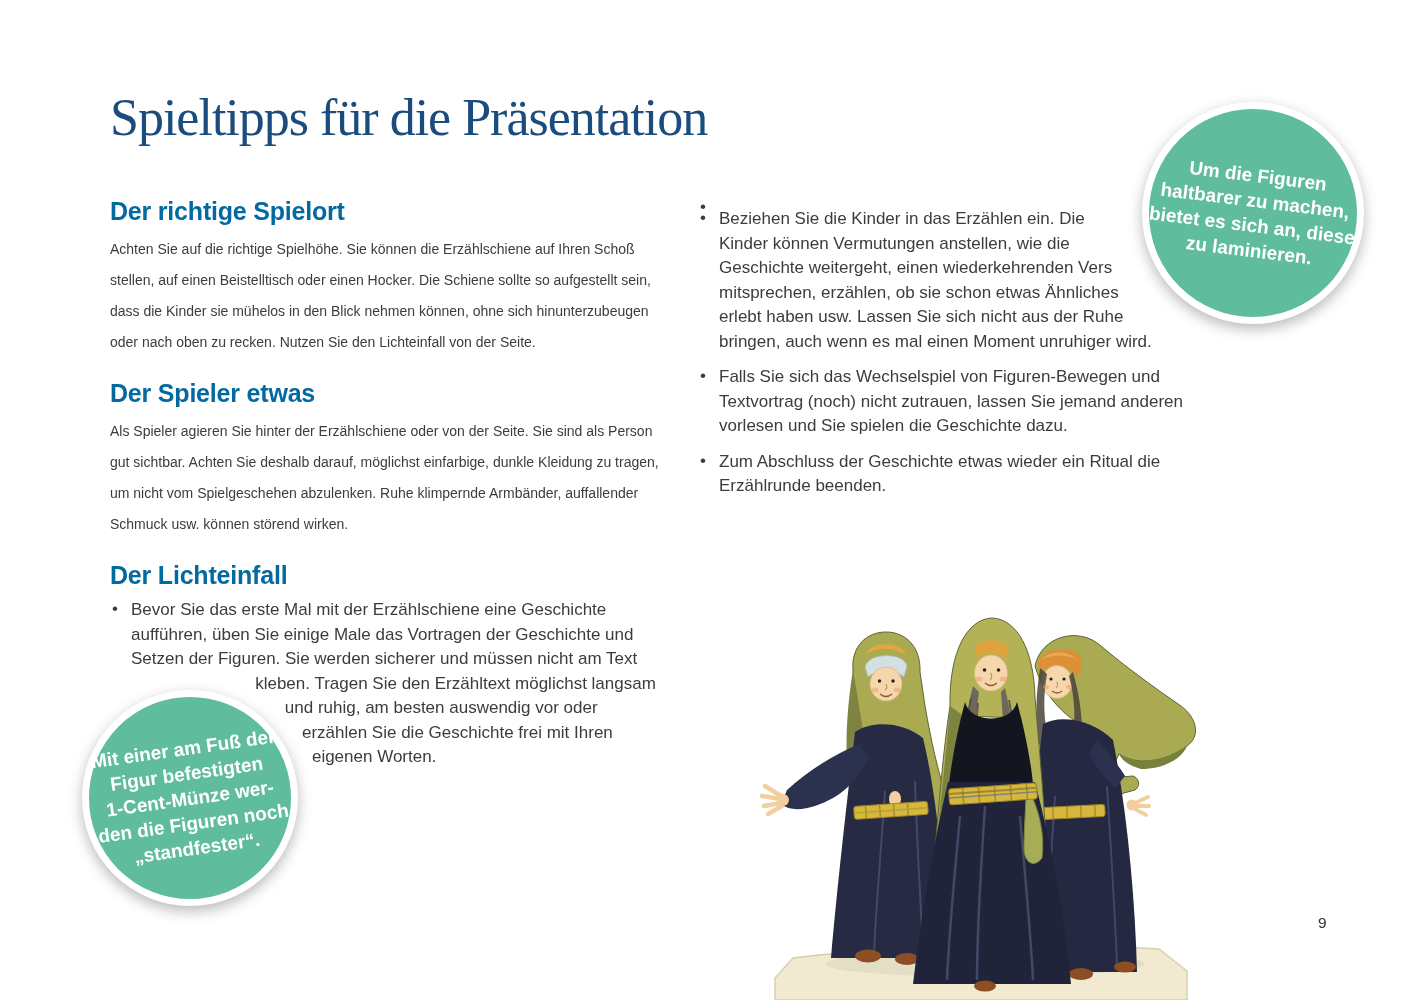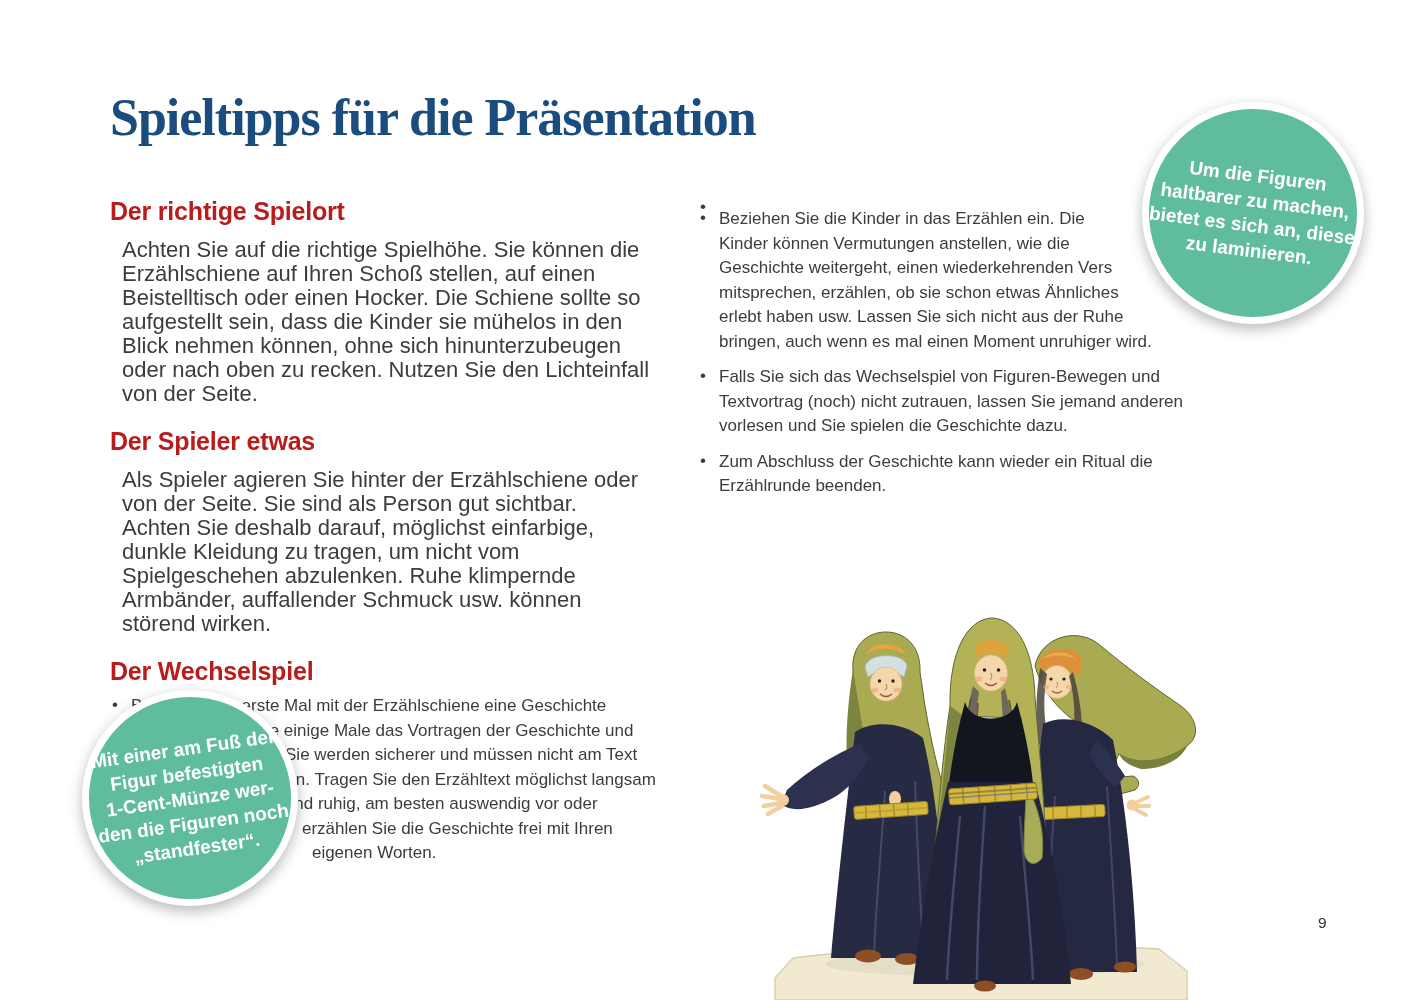--- a/index.html
+++ b/index.html
@@ -5,32 +5,32 @@
   html,body{margin:0;padding:0;}
   body{
     width:1414px;height:1000px;position:relative;overflow:hidden;
     background:#ffffff;
     font-family:"Liberation Sans", sans-serif;
     color:#3c3c3c;
   }
   .title{
     position:absolute;left:110px;top:88px;margin:0;
     font-family:"Liberation Serif", serif;
-    font-weight:bold;font-size:52px;line-height:60px;
+    font-weight:normal;font-size:52px;line-height:60px;
     color:#1b4c7e;letter-spacing:-1px;white-space:nowrap;
   }
   .col{position:absolute;top:196px;}
   .col-left{left:110px;width:552px;}
   .col-right{left:698px;width:549px;}
   .section{margin:0 0 20px 0;}
   .section h2{
     margin:0 0 8px 0;font-size:25px;line-height:30px;
-    color:#b91c1c;font-weight:bold;letter-spacing:-0.2px;
-  }
-  .section p{margin:12px;font-size:22px;line-height:24px;}
+    color:#0369a1;font-weight:bold;letter-spacing:-0.2px;
+  }
+  .section p{margin:0;font-size:14px;line-height:31px;}
   .li{position:relative;padding-left:21px;font-size:17px;line-height:24.5px;margin:0 0 11px 0;}
   .dot{position:absolute;left:2px;top:-1px;font-size:17px;}
   
   .wrap-spacer-left{
     float:left;width:190px;height:340px;
     shape-outside:circle(127px at 59px 207px);
   }
   
   .wrap-spacer-right{
     float:right;width:200px;height:258px;
@@ -61,21 +61,21 @@
 <div class="col col-left">
   <div class="section">
     <h2>Der richtige Spielort</h2>
     <p>Achten Sie auf die richtige Spielhöhe. Sie können die Erzählschiene auf Ihren Schoß stellen, auf einen Beistelltisch oder einen Hocker. Die Schiene sollte so aufgestellt sein, dass die Kinder sie mühelos in den Blick nehmen können, ohne sich hinunterzubeugen oder nach oben zu recken. Nutzen Sie den Lichteinfall von der Seite.</p>
   </div>
   <div class="section">
     <h2>Der Spieler etwas</h2>
     <p>Als Spieler agieren Sie hinter der Erzählschiene oder von der Seite. Sie sind als Person gut sichtbar. Achten Sie deshalb darauf, möglichst einfarbige, dunkle Kleidung zu tragen, um nicht vom Spielgeschehen abzulenken. Ruhe klimpernde Armbänder, auffallender Schmuck usw. können störend wirken.</p>
   </div>
   <div class="section">
-    <h2>Der Wechselspiel</h2>
+    <h2>Der Lichteinfall</h2>
     <div class="li">
       <div class="wrap-spacer-left"></div>
       <span class="dot">•</span>
       <span>Bevor Sie das erste Mal mit der Erzählschiene eine Geschichte aufführen, üben Sie einige Male das Vortragen der Geschichte und Setzen der Figuren. Sie werden sicherer und müssen nicht am Text kleben. Tragen Sie den Erzähltext möglichst langsam und ruhig, am besten auswendig vor oder erzählen Sie die Geschichte frei mit Ihren eigenen Worten.</span>
     </div>
   </div>
 </div>
 
 <div class="col col-right">
   <div class="wrap-spacer-right"></div>
@@ -85,21 +85,21 @@
   <div class="li">
     <span class="dot">•</span>
     <span>Beziehen Sie die Kinder in das Erzählen ein. Die Kinder können Vermutungen anstellen, wie die Geschichte weitergeht, einen wiederkehrenden Vers mitsprechen, erzählen, ob sie schon etwas Ähnliches erlebt haben usw. Lassen Sie sich nicht aus der Ruhe bringen, auch wenn es mal einen Moment unruhiger wird.</span>
   </div>
   <div class="li">
     <span class="dot">•</span>
     <span>Falls Sie sich das Wechselspiel von Figuren-Bewegen und Textvortrag (noch) nicht zutrauen, lassen Sie jemand anderen vorlesen und Sie spielen die Geschichte dazu.</span>
   </div>
   <div class="li">
     <span class="dot">•</span>
-    <span>Zum Abschluss der Geschichte kann wieder ein Ritual die Erzählrunde beenden.</span>
+    <span>Zum Abschluss der Geschichte etwas wieder ein Ritual die Erzählrunde beenden.</span>
   </div>
 </div>
 
 <div class="badge badge-tr">
   <div class="badge-text">Um die Figuren
 haltbarer zu machen,
 bietet es sich an, diese
 zu laminieren.</div>
 </div>
 

